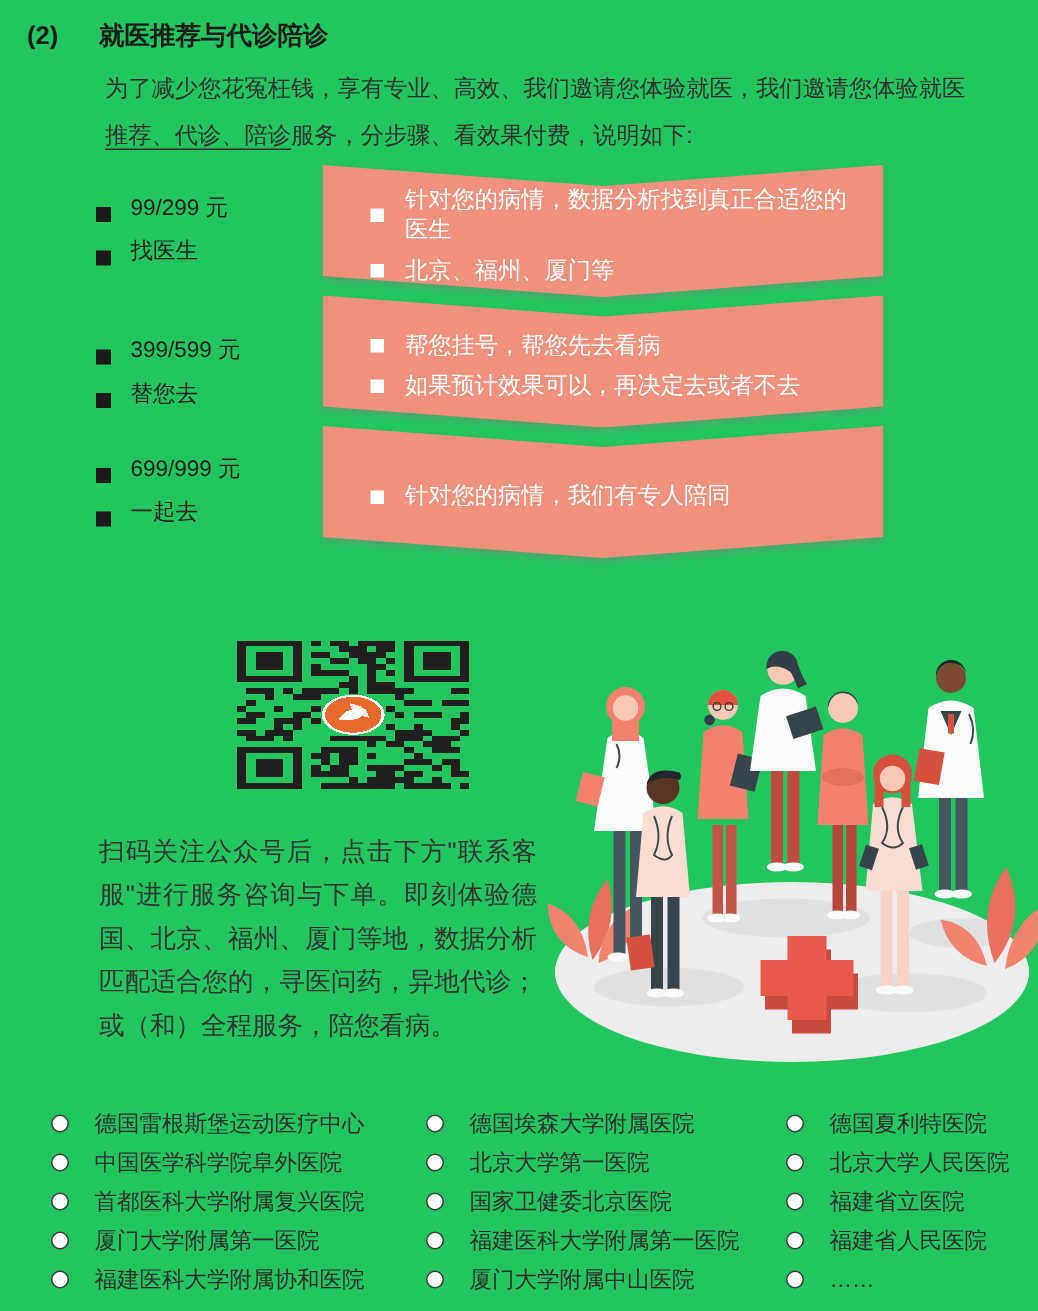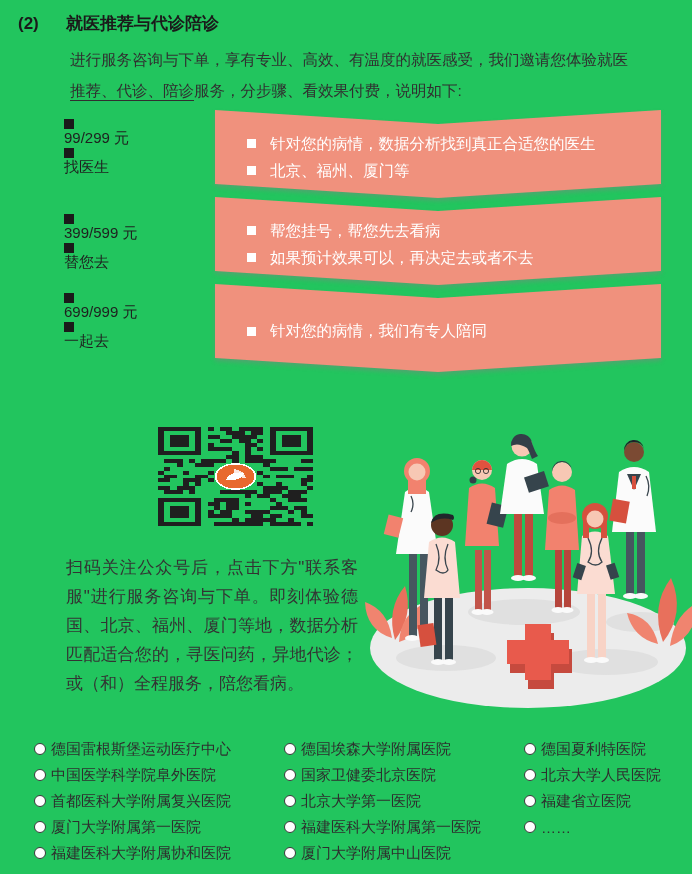--- a/index.html
+++ b/index.html
@@ -9,24 +9,24 @@
   }
   
   .heading{position:absolute;top:12px;left:18px;font-size:17px;font-weight:bold;color:#1a1a1a;white-space:nowrap;}
   .h-num{display:inline-block;width:48px;}
   
   .intro{position:absolute;top:44px;left:70px;width:600px;margin:0;font-size:15.5px;line-height:31px;color:#303030;}
   .intro .ul{text-decoration:underline;text-underline-offset:4px;}
   
   .tier-labels{position:absolute;left:64px;width:150px;font-size:15px;color:#1f1f1f;}
   .tl-0{top:119px}.tl-1{top:214px}.tl-2{top:293px}
-  .lbl{display:flex;align-items:flex-start;height:29px;flex-direction:column;}
+  .lbl{display:flex;align-items:flex-end;height:29px;}
   .sq{width:10px;height:10px;background:#1a1a1a;margin-right:13px;flex:0 0 auto;}
   
-  .banner-wrap{position:absolute;left:215px;width:446px;height:88px;
+  .banner-wrap{position:absolute;left:215px;width:374px;height:88px;
     filter:drop-shadow(0 3px 2px rgba(130,130,130,.45));}
   .bw-0{top:110px}.bw-1{top:197px}.bw-2{top:284px}
   .banner{width:100%;height:100%;background:#F0917D;box-sizing:border-box;
     clip-path:polygon(0 0,50% 14px,100% 0,100% calc(100% - 14px),50% 100%,0 calc(100% - 14px));
     display:flex;flex-direction:column;justify-content:center;gap:7px;
     padding:6px 14px 0 32px;color:#ffffff;font-size:15.5px;}
   .bp{display:flex;align-items:center;line-height:20px;}
   .wsq{width:9px;height:9px;background:#ffffff;margin-right:14px;flex:0 0 auto;}
   
   .qr{position:absolute;left:158px;top:427px;width:155px;height:99px;}
@@ -34,34 +34,34 @@
   
   .contact{position:absolute;left:66px;top:553px;width:292px;margin:0;
     font-size:17px;line-height:29px;color:#333;text-align:justify;}
   
   .illustration{position:absolute;left:362px;top:400px;width:330px;height:330px;}
   .illustration svg{width:100%;height:100%;display:block;}
   
   .hospitals{position:absolute;left:34px;top:736px;width:650px;display:grid;
     grid-template-columns:250px 240px 160px;grid-template-rows:repeat(5,26px);
     grid-auto-flow:column;font-size:15px;color:#2e2e2e;}
-  .hosp-item{display:flex;align-items:center;white-space:nowrap;}
+  .hosp-item{display:flex;align-items:center;white-space:nowrap;gap:12px;}
   .circ{width:12px;height:12px;border:1.6px solid #3a3a3a;border-radius:50%;
     margin-right:5px;flex:0 0 auto;box-sizing:border-box;background:#fff;}
 </style>
 </head>
 <body>
 
 <div class="page">
 
   <div class="heading">
     <span class="h-num">(2)</span><span>就医推荐与代诊陪诊</span>
   </div>
 
-  <p class="intro"><span>进行服务咨询与下单，享有专业、高效、有温度的就医感受，我们邀请您体验就医</span><br><span class="ul">推荐、代诊、陪诊</span><span>服务，分步骤、看效果付费，说明如下:</span></p>
+  <p class="intro"><span>为了减少您花冤枉钱，享有专业、高效、我们邀请您体验就医，我们邀请您体验就医</span><br><span class="ul">推荐、代诊、陪诊</span><span>服务，分步骤、看效果付费，说明如下:</span></p>
 
   <div class="tier-labels tl-0">
     <div class="lbl">
       <span class="sq"></span>
       <span>99/299 元</span>
     </div>
     <div class="lbl">
       <span class="sq"></span>
       <span>找医生</span>
     </div>
@@ -470,45 +470,49 @@
     <div class="hosp-item">
         <span class="circ"></span>
         <span>福建医科大学附属协和医院</span>
       </div>
     <div class="hosp-item">
         <span class="circ"></span>
         <span>德国埃森大学附属医院</span>
       </div>
     <div class="hosp-item">
         <span class="circ"></span>
+        <span>北京大学第一医院</span>
+      </div>
+    <div class="hosp-item">
+        <span class="circ"></span>
         <span>国家卫健委北京医院</span>
       </div>
     <div class="hosp-item">
         <span class="circ"></span>
-        <span>北京大学第一医院</span>
-      </div>
-    <div class="hosp-item">
-        <span class="circ"></span>
         <span>福建医科大学附属第一医院</span>
       </div>
     <div class="hosp-item">
         <span class="circ"></span>
         <span>厦门大学附属中山医院</span>
       </div>
     <div class="hosp-item">
         <span class="circ"></span>
         <span>德国夏利特医院</span>
       </div>
     <div class="hosp-item">
         <span class="circ"></span>
         <span>北京大学人民医院</span>
       </div>
     <div class="hosp-item">
         <span class="circ"></span>
         <span>福建省立医院</span>
       </div>
     <div class="hosp-item">
         <span class="circ"></span>
+        <span>福建省人民医院</span>
+      </div>
+    <div class="hosp-item">
+        <span class="circ"></span>
         <span>……</span>
       </div>
   </div>
 
 </div>
 
 </body></html>

